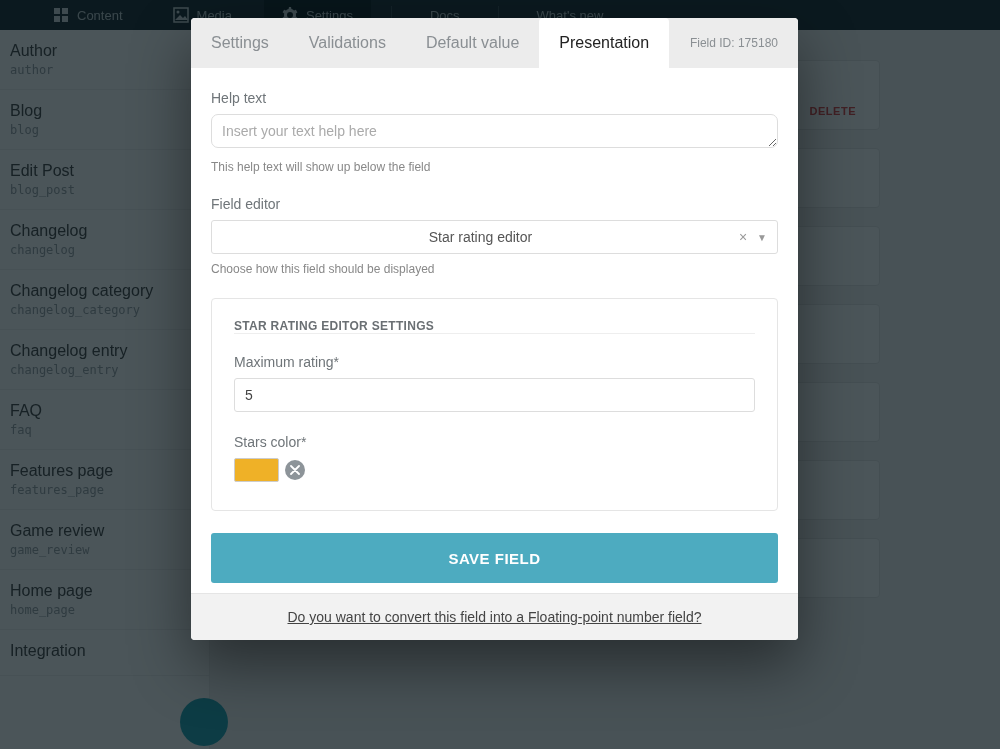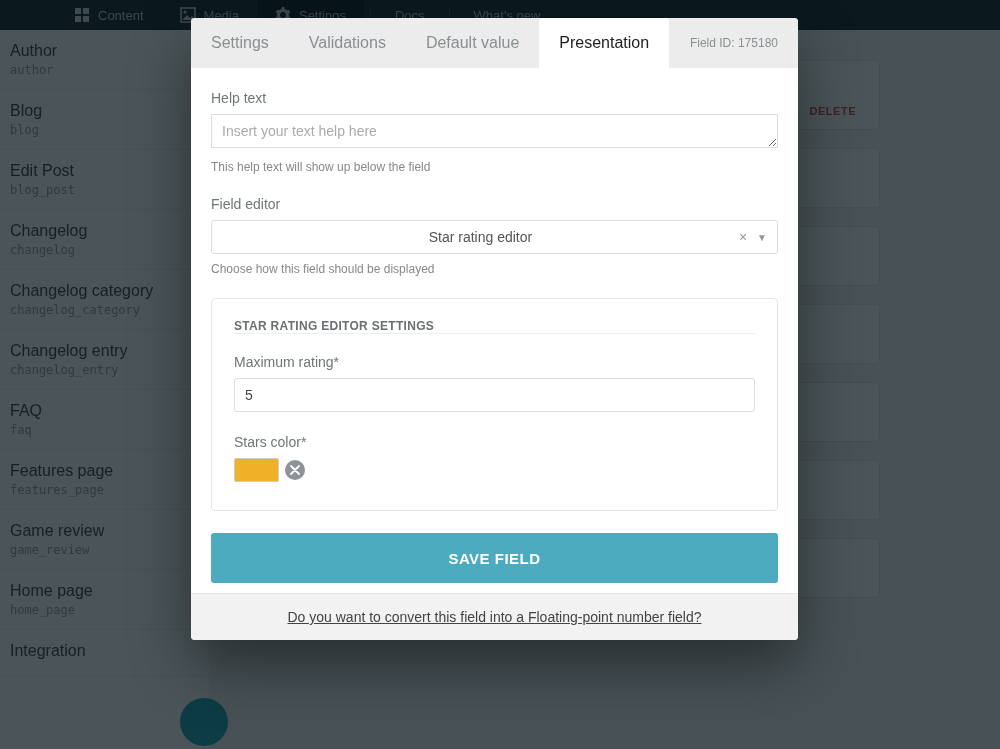--- a/index.html
+++ b/index.html
@@ -13,23 +13,24 @@
       color: #333;
     }
     
     .topnav {
       position: absolute;
       top: 0; left: 0; right: 0;
       height: 30px;
       background: #1b2a2f;
       display: flex;
       align-items: center;
-      padding-left: 56px;
+      padding-left: 35px;
       font-size: 14px;
       color: #cfd8dc;
+      gap: 14px;
     }
     .topnav-item {
       display: flex;
       align-items: center;
       padding: 0 18px;
       height: 100%;
       cursor: pointer;
     }
     .topnav-item.active { background: #0d1a1f; }
     .topnav-icon { width: 16px; height: 16px; margin-right: 8px; fill: #cfd8dc; }
@@ -151,21 +152,21 @@
       color: #8a8f93;
     }
     
     .modal-content { padding: 22px 20px 10px 20px; }
     .form-label { font-size: 14px; color: #6f7579; margin-bottom: 8px; }
     .help-hint { font-size: 12px; color: #888; margin-top: 8px; margin-bottom: 22px; }
     .textarea {
       width: 100%;
       height: 34px;
       border: 1px solid #ddd;
-      border-radius: 0;
+      border-radius: 7px;
       padding: 8px 10px;
       font-size: 14px;
       color: #999;
       resize: both;
       font-family: inherit;
     }
     .textarea::placeholder { color: #aaa; }
     .select-row {
       display: flex;
       align-items: center;

